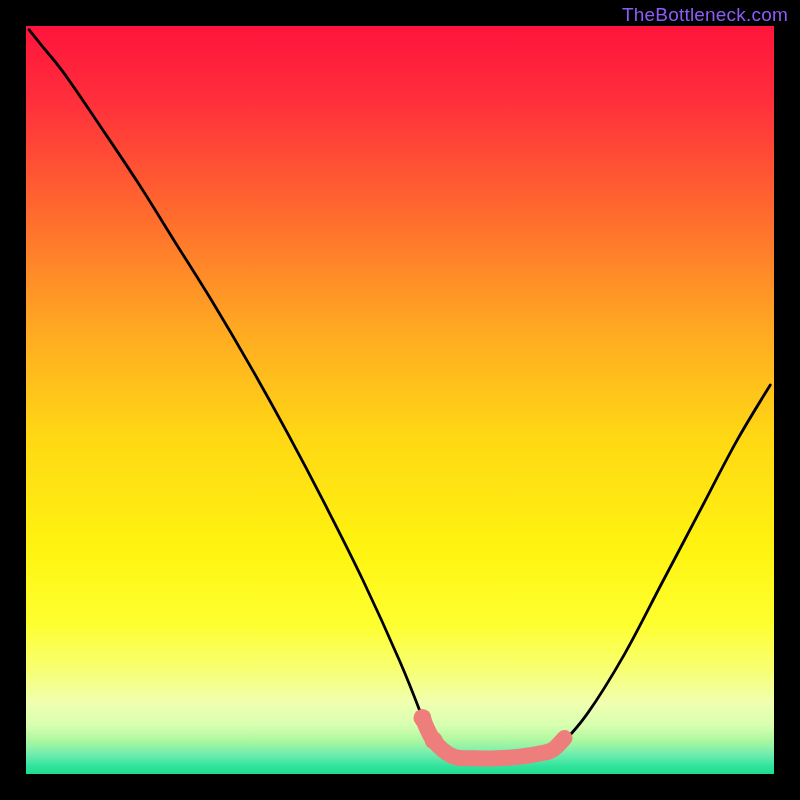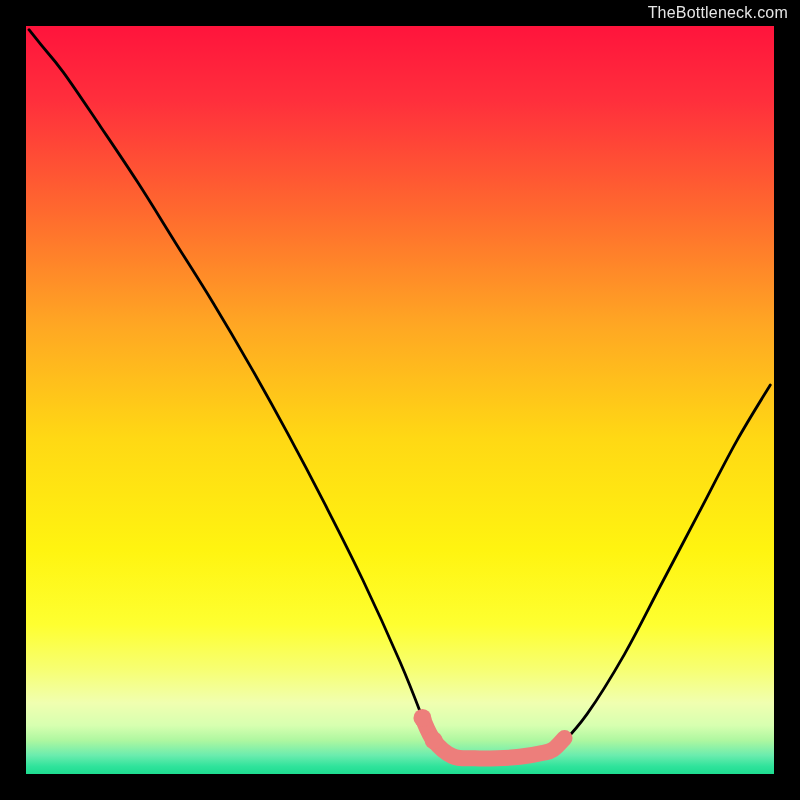--- a/index.html
+++ b/index.html
@@ -24,22 +24,22 @@
     left: 26px;
     top: 26px;
     width: 748px;
     height: 748px;
     overflow: hidden;
   }
   .watermark {
     position: absolute;
     top: 4px;
     right: 12px;
-    color: #e5e5e5;
-    font-size: 16px;
+    color: #8b5cf6;
+    font-size: 19px;
     font-weight: 400;
     letter-spacing: 0.2px;
     user-select: none;
   }
 </style>
 </head>
 <body>
 
 <div class="frame">
   <div class="plot">

